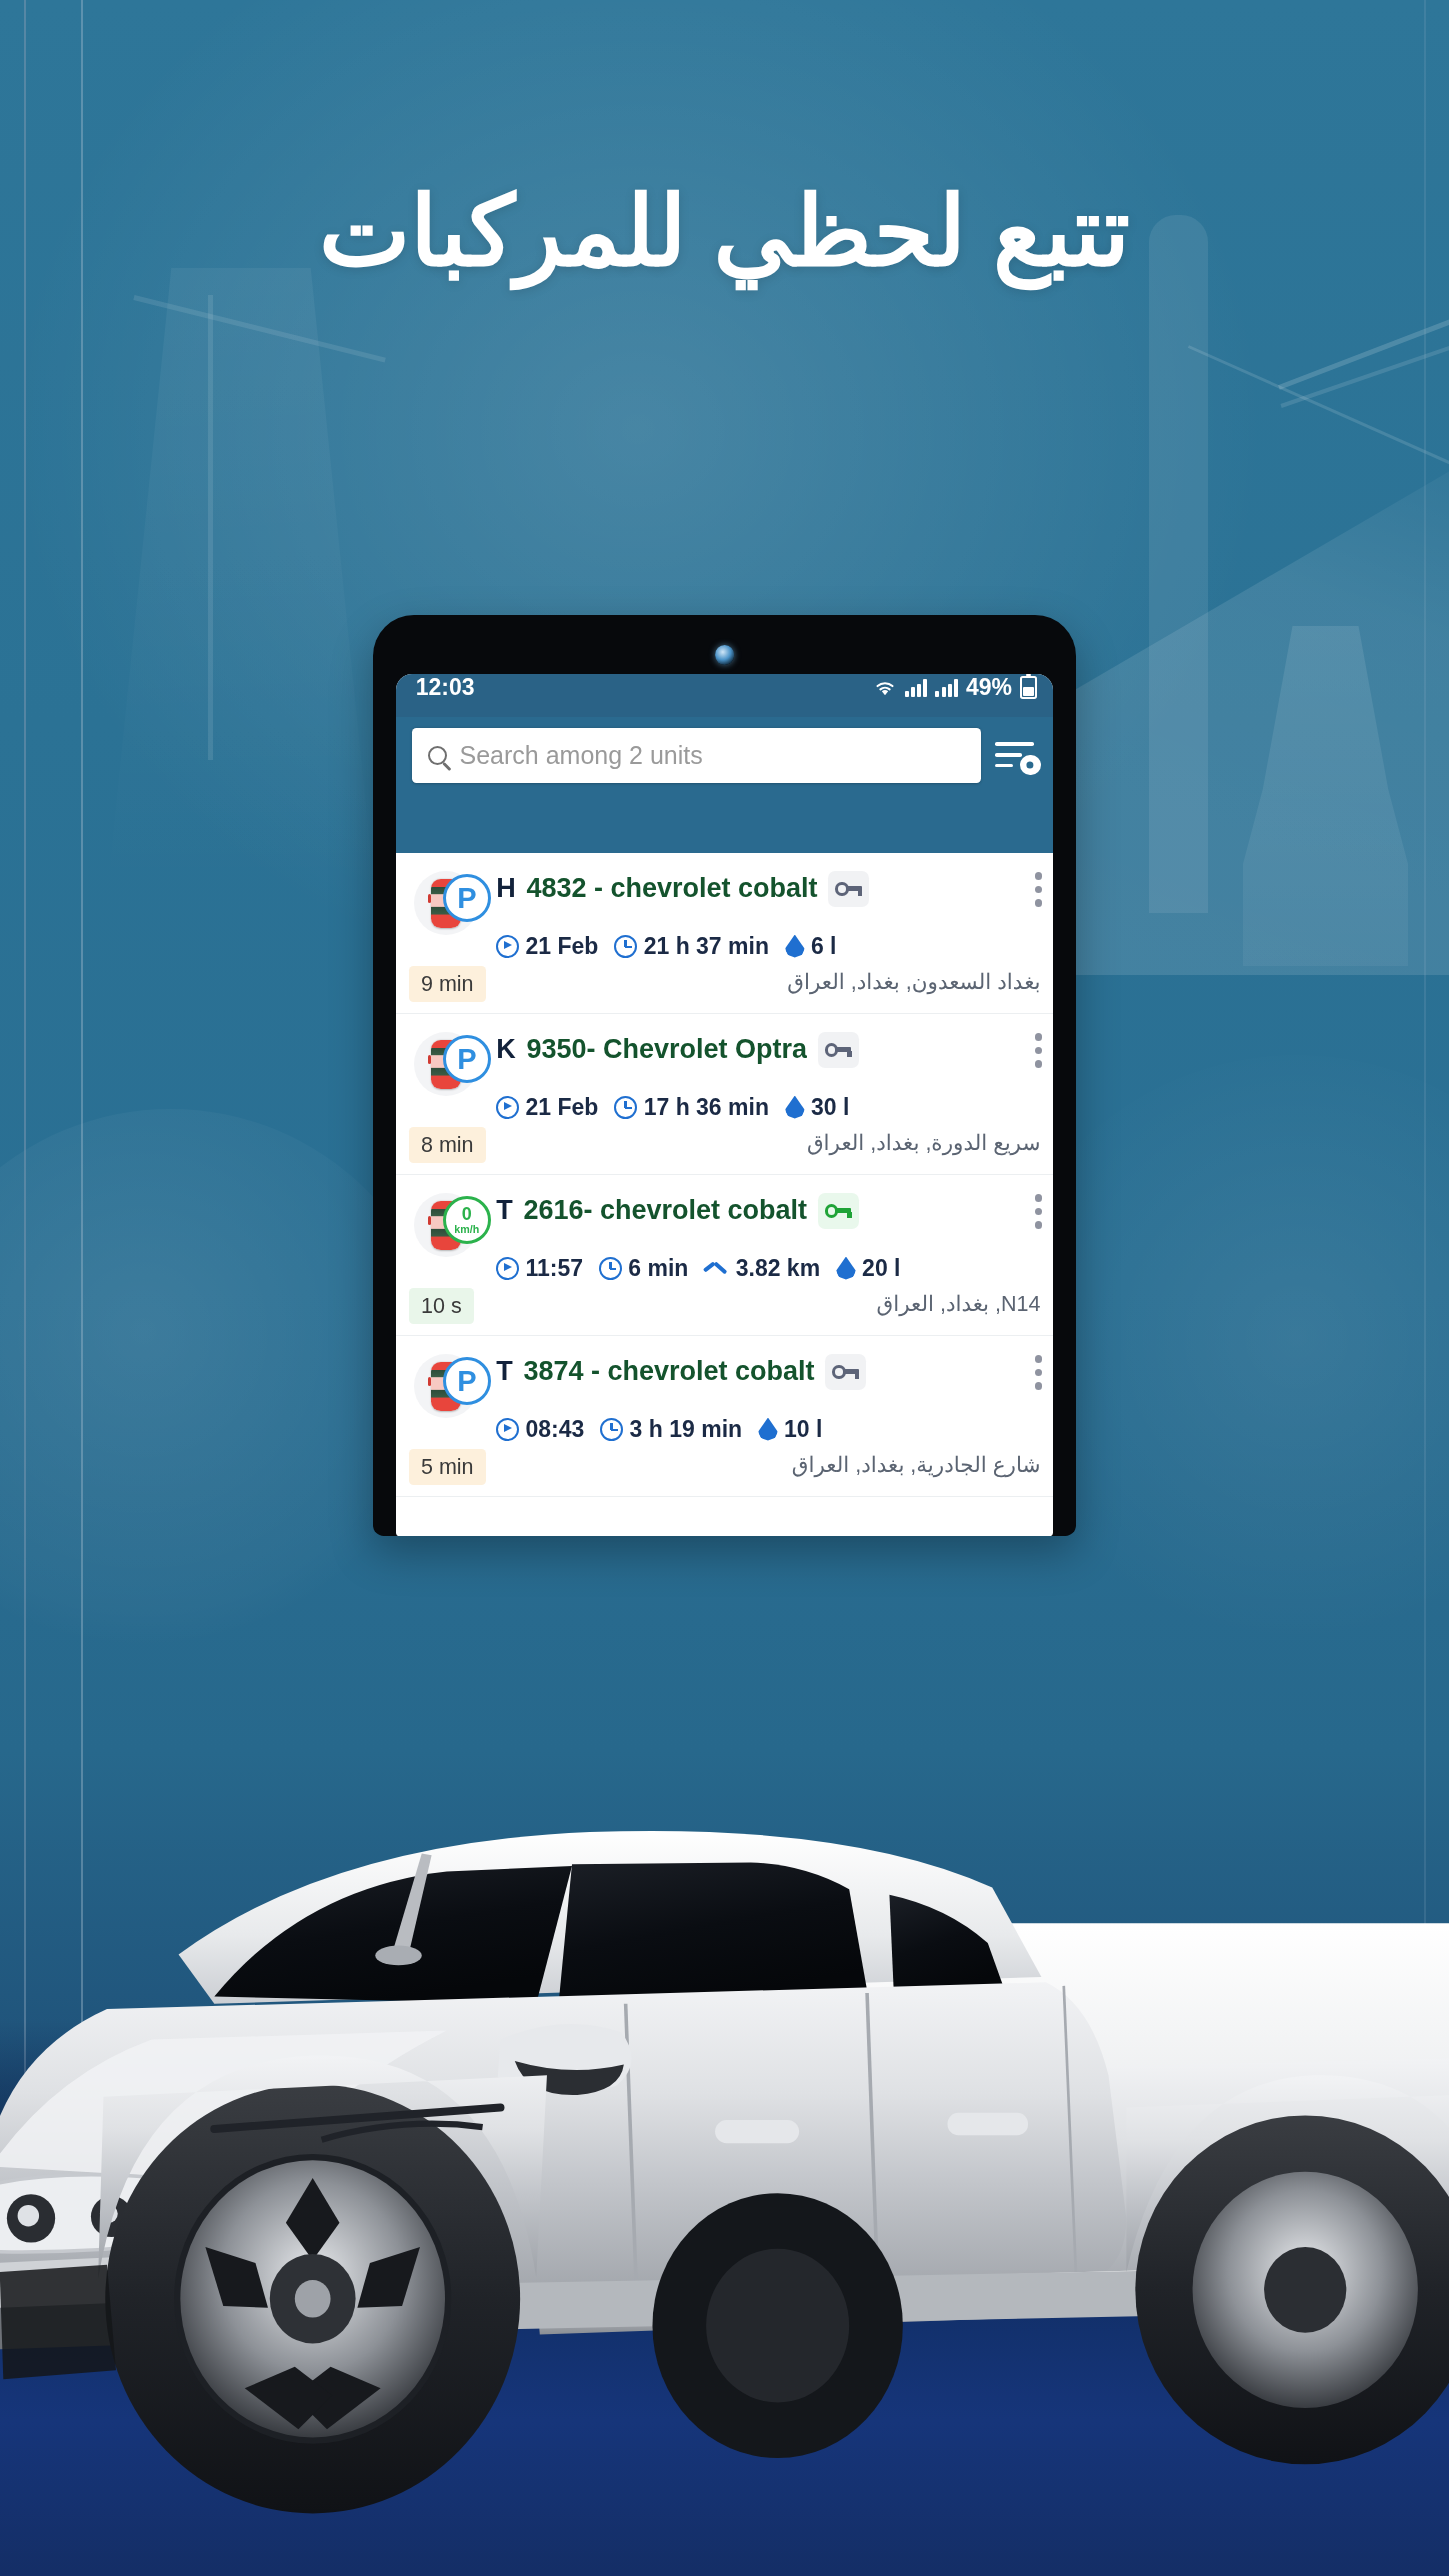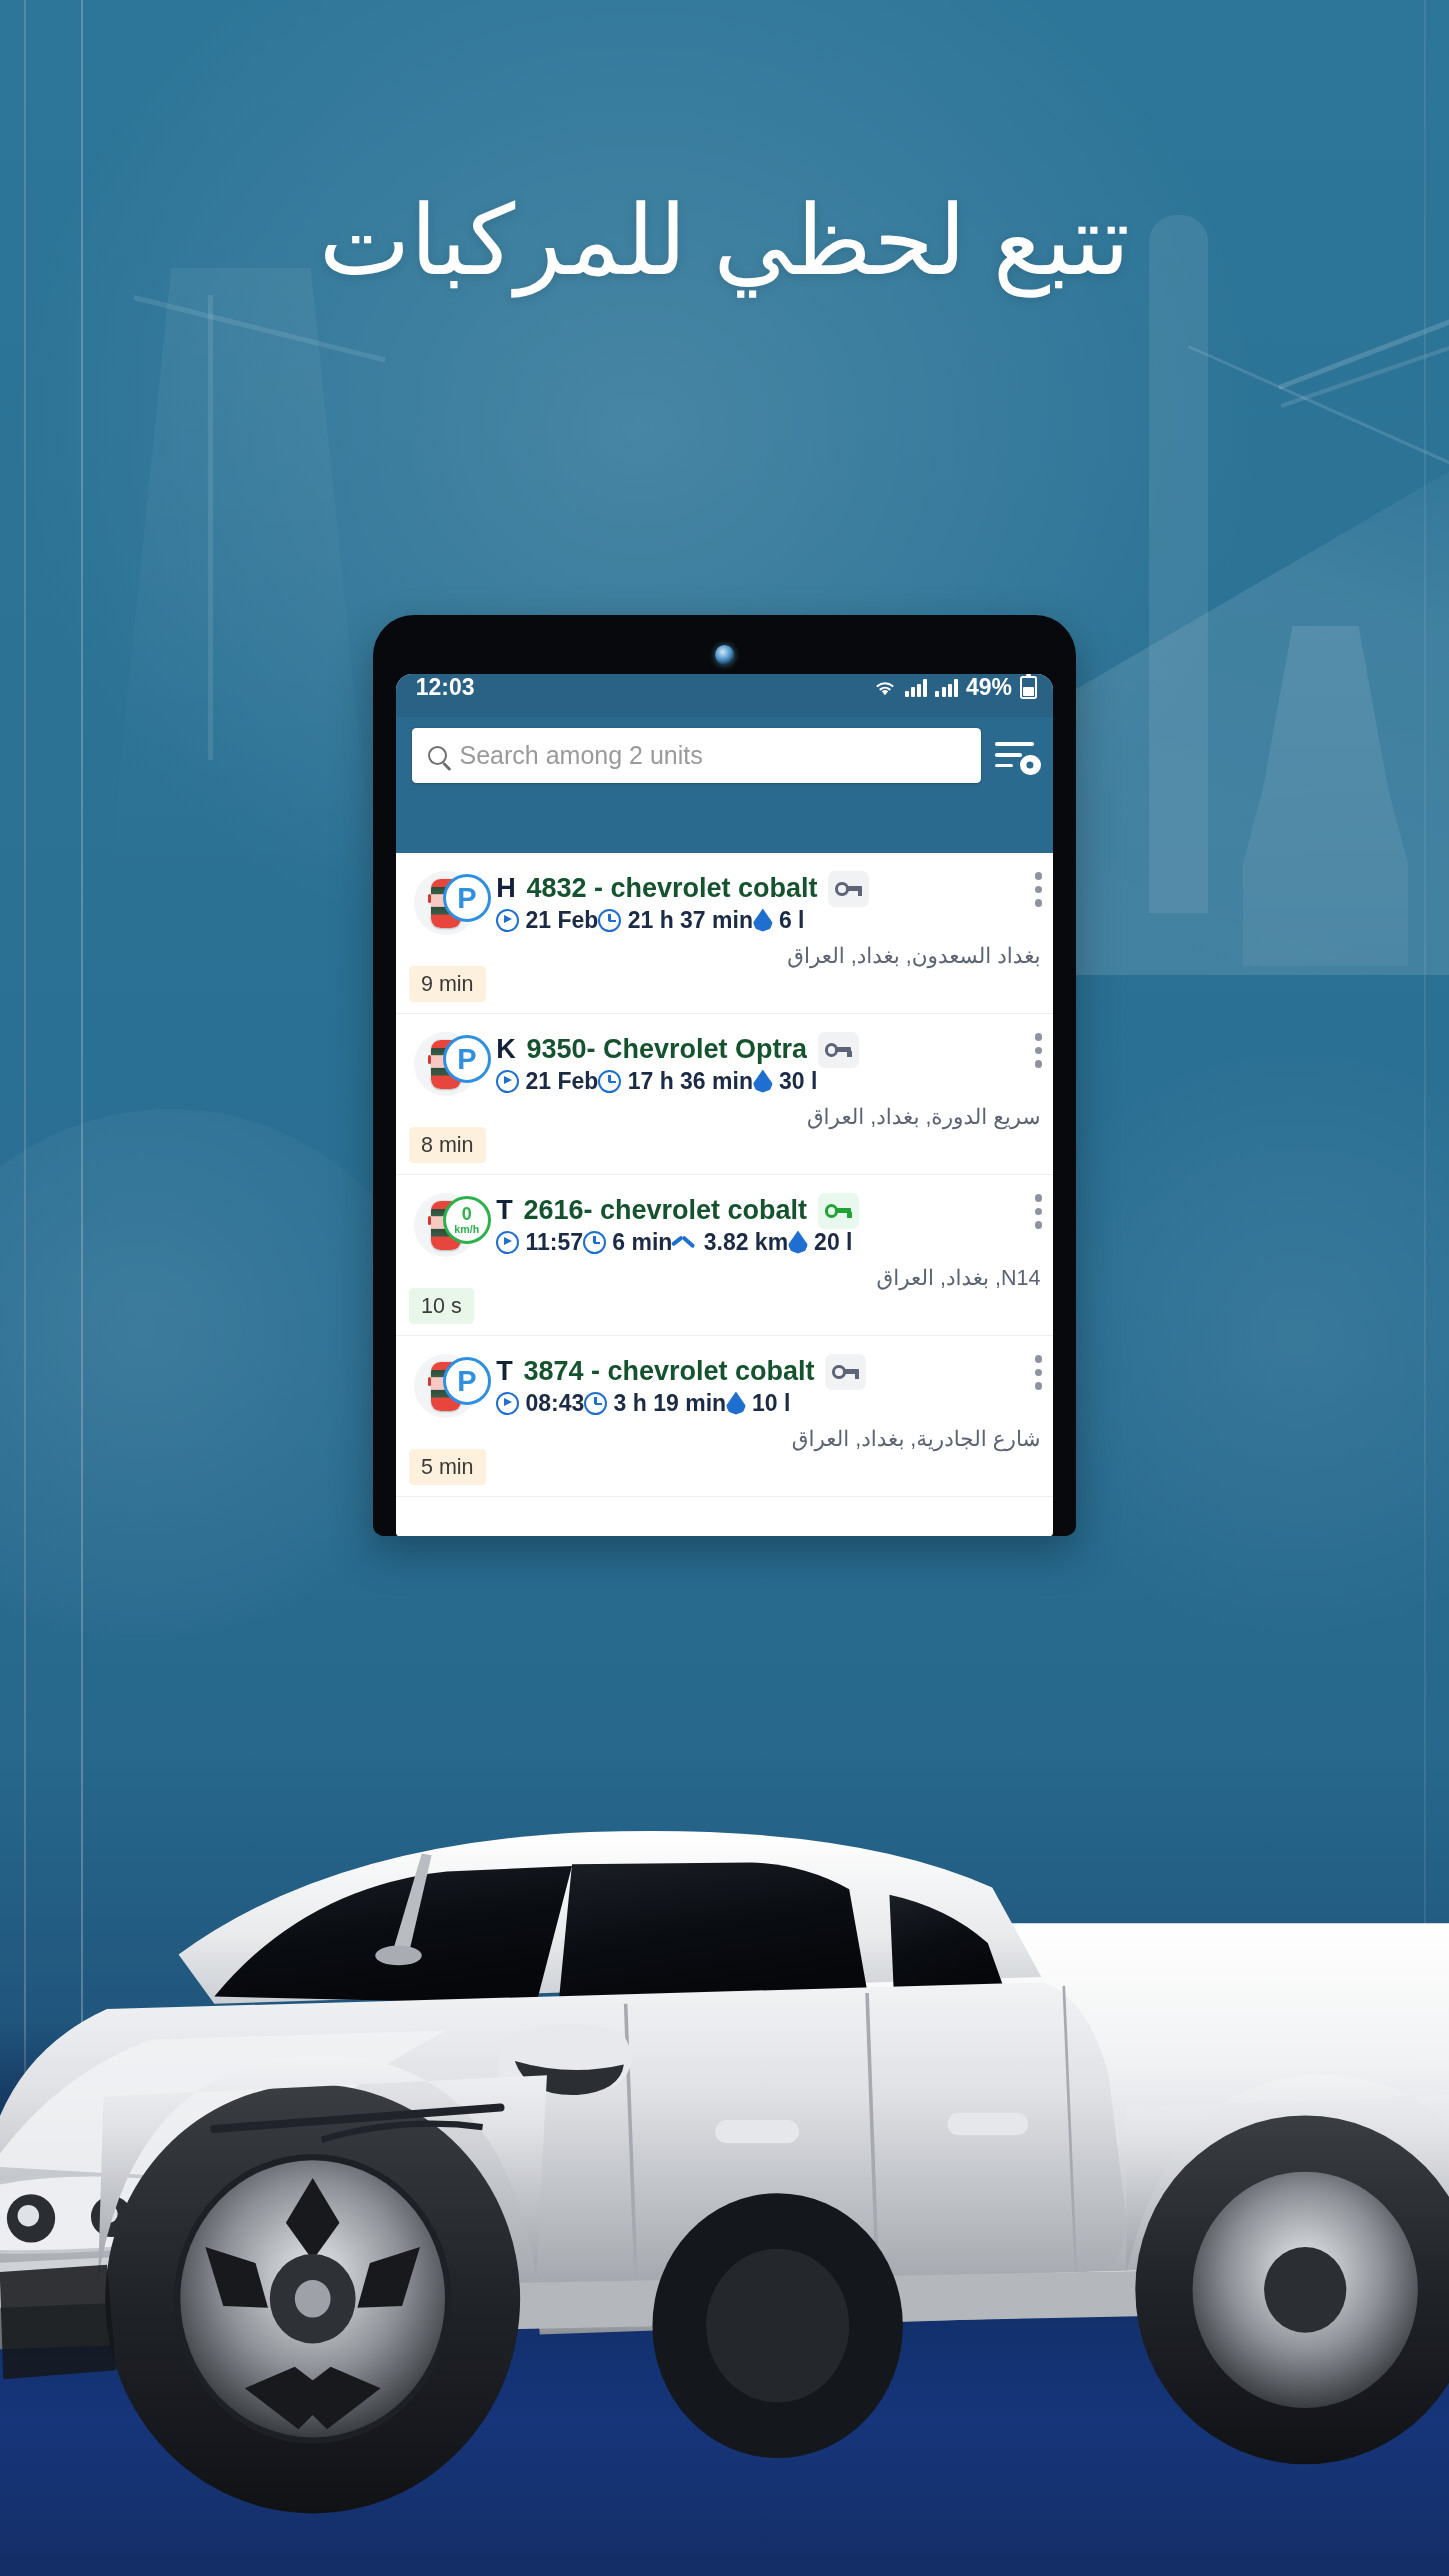--- a/index.html
+++ b/index.html
@@ -80,25 +80,25 @@
     background:radial-gradient(circle at 50% 45%, rgba(255,255,255,.07), rgba(255,255,255,0) 66%);
   }
   .rig-b {
     position:absolute; left:1243px; top:626px; width:165px; height:340px;
     background:linear-gradient(180deg,rgba(255,255,255,.10),rgba(255,255,255,.05));
     clip-path:polygon(30% 0%, 70% 0%, 88% 48%, 100% 70%, 100% 100%, 0% 100%, 0% 70%, 12% 48%);
   }
 
   
   #headline {
-    position:absolute; left:0; right:0; top:184px;
+    position:absolute; left:0; right:0; top:175px;
     text-align:center;
     color:#ffffff;
     font-size:97px;
-    font-weight:400;
+    font-weight:700;
     letter-spacing:0px;
     direction:rtl;
     text-shadow:0 1.8px 10.7px rgba(0,0,0,.13);
   }
 
   
   #phone {
     position:absolute;
     left:373px; top:615px;
     width:703px; height:921px;
@@ -247,21 +247,21 @@
     border:3.6px solid #5d6478;
   }
   .key-glyph .kbar {
     position:absolute; left:11.6px; top:4px; width:15px; height:4.5px; background:#5d6478; border-radius:0.9px;
   }
   .key-glyph .kt1 { position:absolute; right:0px; top:7.2px; width:4.5px; height:6.3px; background:#5d6478; }
   .key-chip.on .kring { border-color:#1fa337; }
   .key-chip.on .kbar, .key-chip.on .kt1 { background:#1fa337; }
 
   .meta-line {
-    display:flex; align-items:center; margin-top:0; flex-wrap:nowrap;
+    display:flex; align-items:center; gap:16px; margin-top:26px; flex-wrap:nowrap;
   }
   .meta { display:flex; align-items:center; gap:6.3px; font-size:23px; color:#1b2a45; font-weight:700; white-space:nowrap; }
   .ic { flex:none; }
   .ic-play {
     width:23px; height:23px; border-radius:50%; border:2.7px solid #1f6fd0; position:relative;
   }
   .ic-play:after {
     content:""; position:absolute; left:6.3px; top:4.5px;
     border-left:8px solid #1f6fd0; border-top:4.5px solid transparent; border-bottom:4.5px solid transparent;
   }

